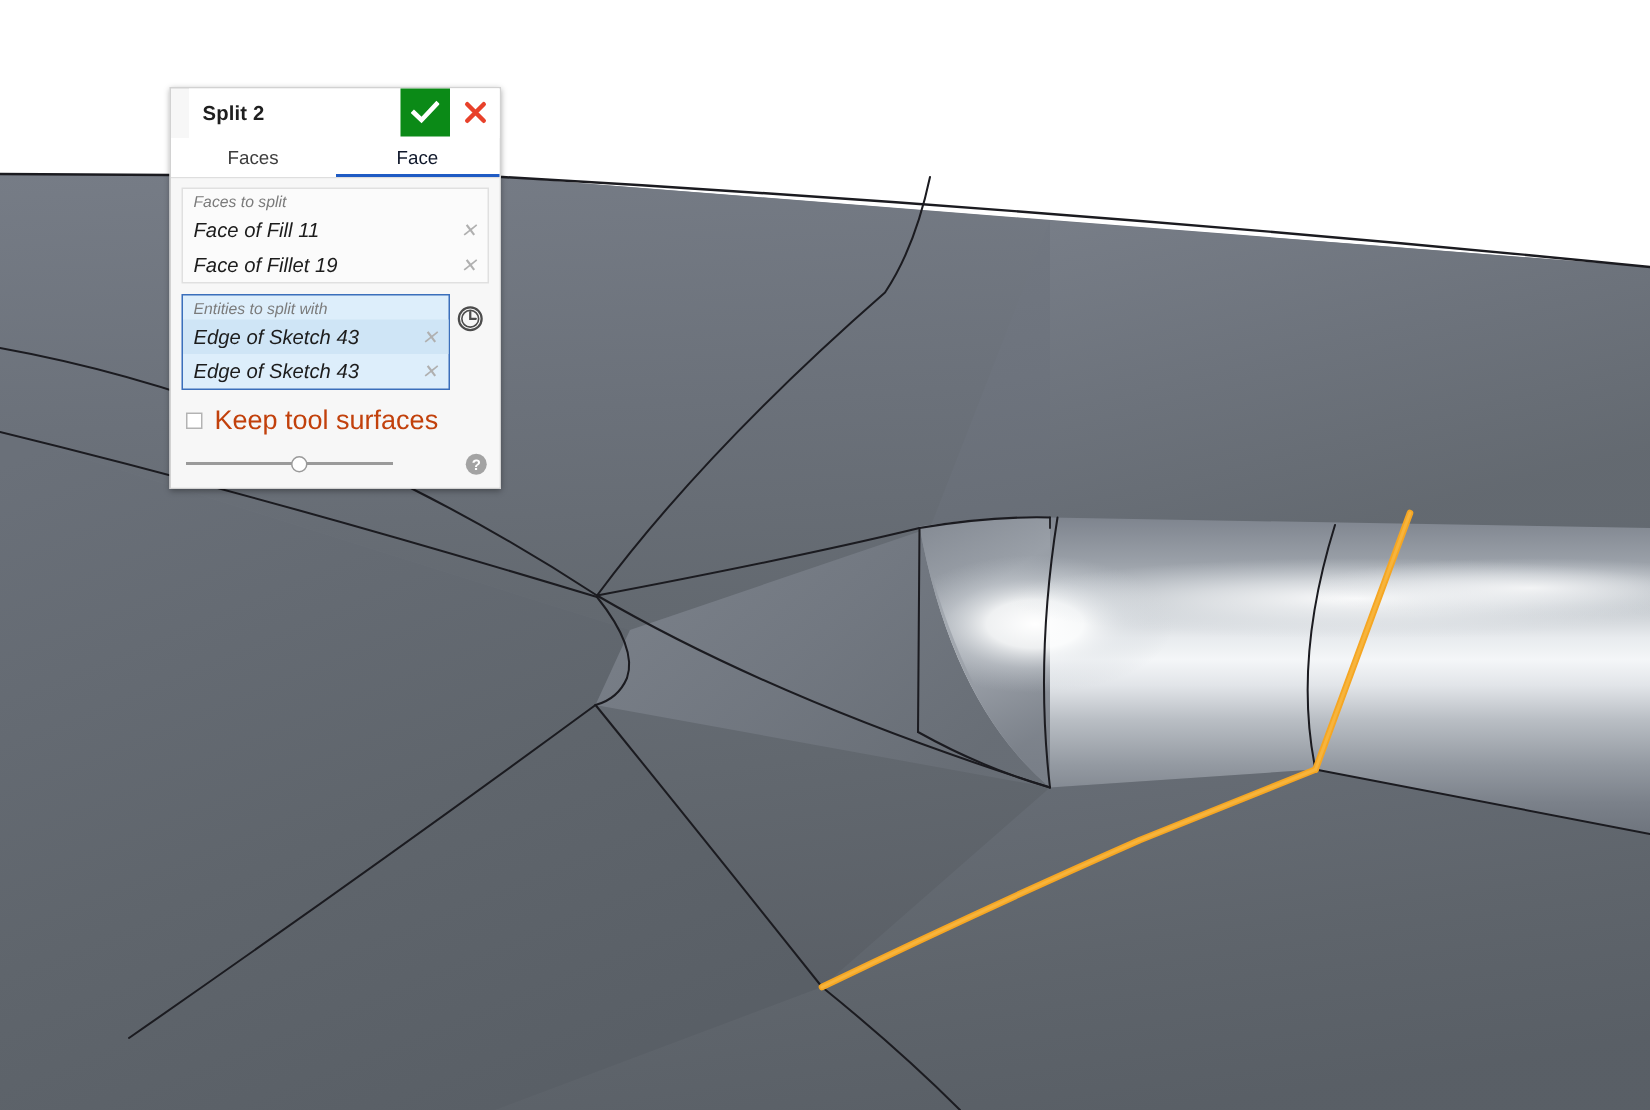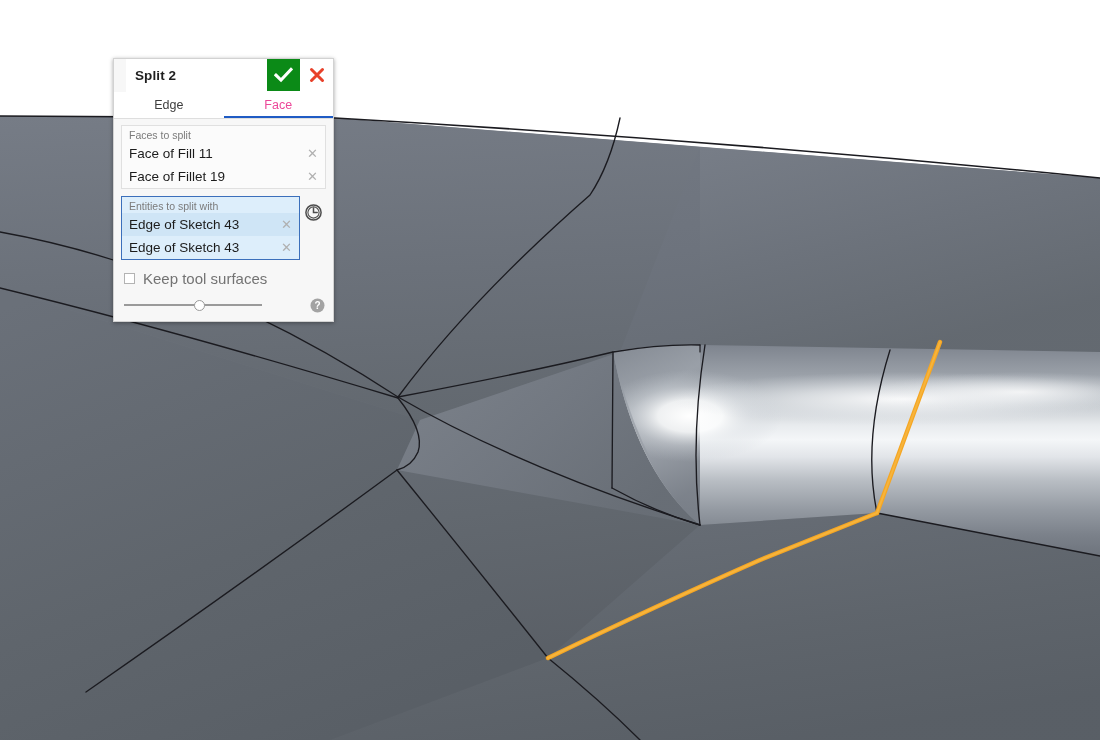--- a/index.html
+++ b/index.html
@@ -95,21 +95,21 @@
     align-items: center;
     justify-content: center;
     font-size: 12.5px;
     color: #3d3d3d;
     cursor: pointer;
     position: relative;
     height: 26px;
     box-sizing: border-box;
   }
   .dlg-tab.active {
-    color: #ec4899;
+    color: #0f172a;
     font-weight: normal;
   }
   .dlg-tab.active::after {
     content: "";
     position: absolute;
     left: 0; right: 0; bottom: 0;
     height: 2px;
     background: #1f5bc4;
   }
 
@@ -117,20 +117,21 @@
     background: #f7f7f7;
     padding: 6px 7px 8px 7px;
   }
 
   
   .field-box {
     background: #fbfbfb;
     border: 1px solid #e0e0e0;
     box-sizing: border-box;
     margin-bottom: 7px;
+    font-style: italic;
   }
   .field-box.selected {
     background: #ddeefb;
     border: 1px solid #3b6fbb;
   }
   .field-label {
     font-size: 10.5px;
     color: #7b7b7b;
     padding: 3px 7px 1px 7px;
   }
@@ -185,22 +186,22 @@
   }
   .chk-box {
     width: 11px;
     height: 11px;
     border: 1px solid #b3b3b3;
     background: #ffffff;
     box-sizing: border-box;
     margin-right: 8px;
   }
   .chk-label {
-    font-size: 15px;
-    color: #737373;
+    font-size: 18px;
+    color: #c2410c;
   }
 
   
   .slider-row {
     display: flex;
     align-items: center;
     padding: 4px 0 0 3px;
   }
   .slider-track-wrap {
     flex: 1;
@@ -394,21 +395,21 @@
       </div>
       <div class="dlg-cancel">
         <svg width="16" height="16" viewBox="0 0 16 16" aria-hidden="true">
           <path d="M2.5 2.5 L13.5 13.5 M13.5 2.5 L2.5 13.5" fill="none" stroke="#e8412a" stroke-width="3" stroke-linecap="round"></path>
         </svg>
       </div>
     </div>
 
     <div class="dlg-tabs">
       <div class="dlg-tab">
-        <span>Edge</span>
+        <span>Faces</span>
       </div>
       <div class="dlg-tab active">
         <span>Face</span>
       </div>
     </div>
 
     <div class="dlg-body">
 
       <div class="field-box">
         <div class="field-label">Faces to split</div>

